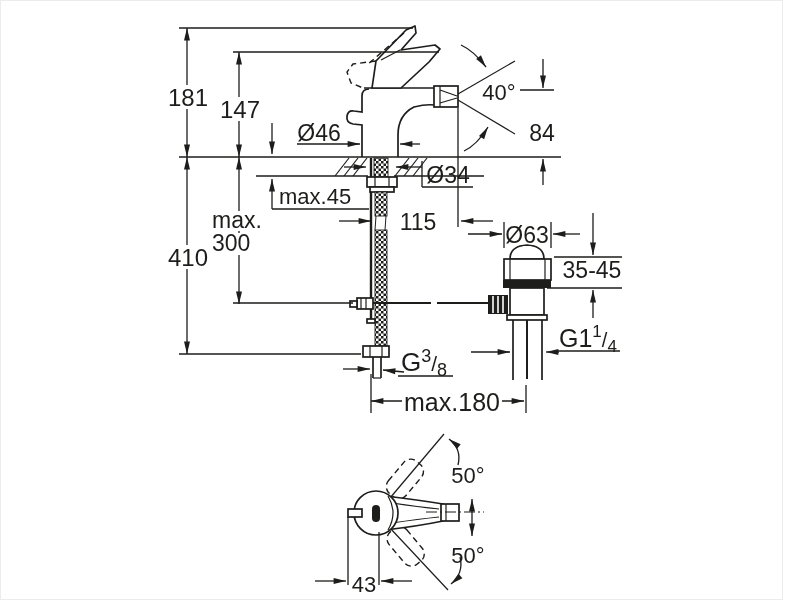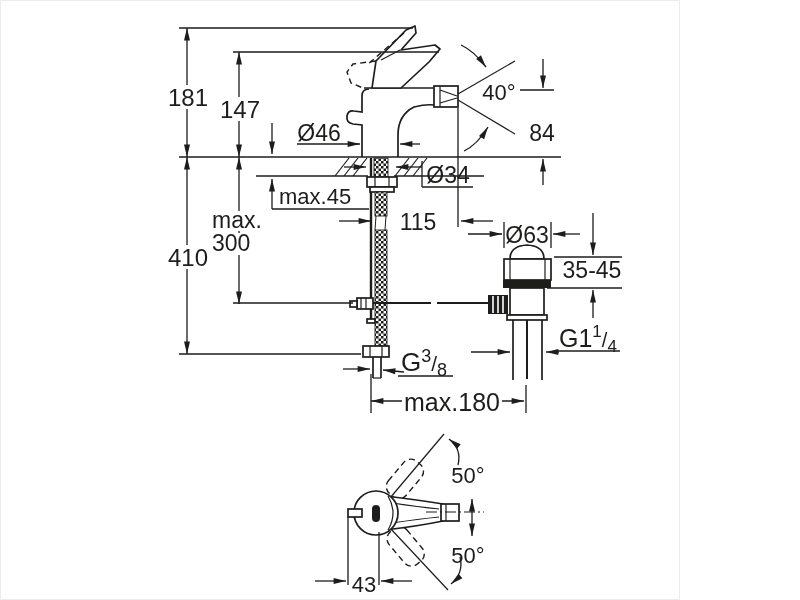--- a/index.html
+++ b/index.html
@@ -1,16 +1,16 @@
 <!DOCTYPE html>
 <html><head>
 <meta charset="utf-8">
 <style>
   html,body{margin:0;padding:0;background:#fff;}
-  #stage{position:relative;width:680px;height:600px;background:#ffffff;border:1px solid #ececec;box-sizing:border-box;overflow:hidden;}
+  #stage{position:relative;width:783px;height:600px;background:#ffffff;border:1px solid #ececec;box-sizing:border-box;overflow:hidden;}
   svg{display:block;}
   svg text{font-family:"Liberation Sans","DejaVu Sans",sans-serif;fill:#1d1d1b;}
   .ln{stroke:#1d1d1b;stroke-width:1.7;fill:none;}
   .thin{stroke:#1d1d1b;stroke-width:1.2;fill:none;}
   .dim{stroke:#1d1d1b;stroke-width:1.3;fill:none;}
   .whitefill{fill:#ffffff;stroke:#1d1d1b;stroke-width:1.7;}
   .blackfill{fill:#1d1d1b;stroke:none;}
   .dash{stroke:#1d1d1b;stroke-width:1.4;fill:none;stroke-dasharray:6 4;}
   .cline{stroke:#1d1d1b;stroke-width:1.2;fill:none;stroke-dasharray:11 3 2 3;}
   .ko{fill:#ffffff;stroke:none;}

